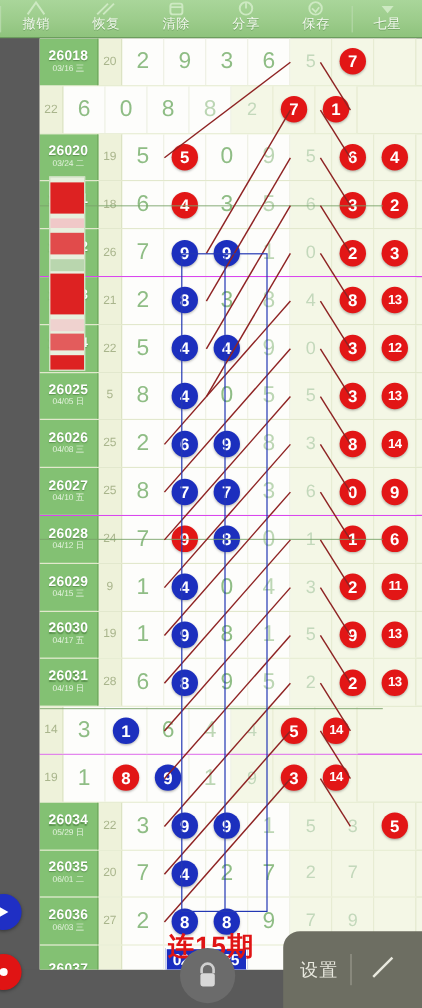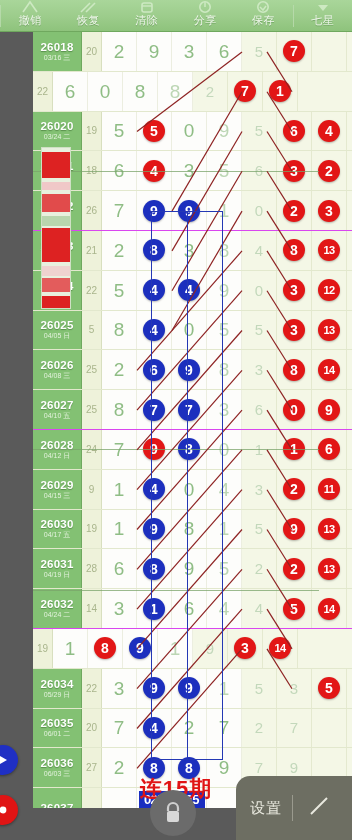--- a/index.html
+++ b/index.html
@@ -567,24 +567,20 @@
           <span class="digit tiny">2</span>
         </div>
         <div class="c-num shade">
           <div class="ball r">2</div>
         </div>
         <div class="c-num shade">
           <div class="ball r w2">13</div>
         </div>
       </div>
       <div class="row g5">
-        <div class="c-per">
-          <span class="per-no">26032</span>
-          <span class="per-dt">04/24 二</span>
-        </div>
         <div class="c-sum">14</div>
         <div class="c-num">
           <span class="digit">3</span>
         </div>
         <div class="c-num">
           <div class="ball b">1</div>
         </div>
         <div class="c-num">
           <span class="digit">6</span>
         </div>

